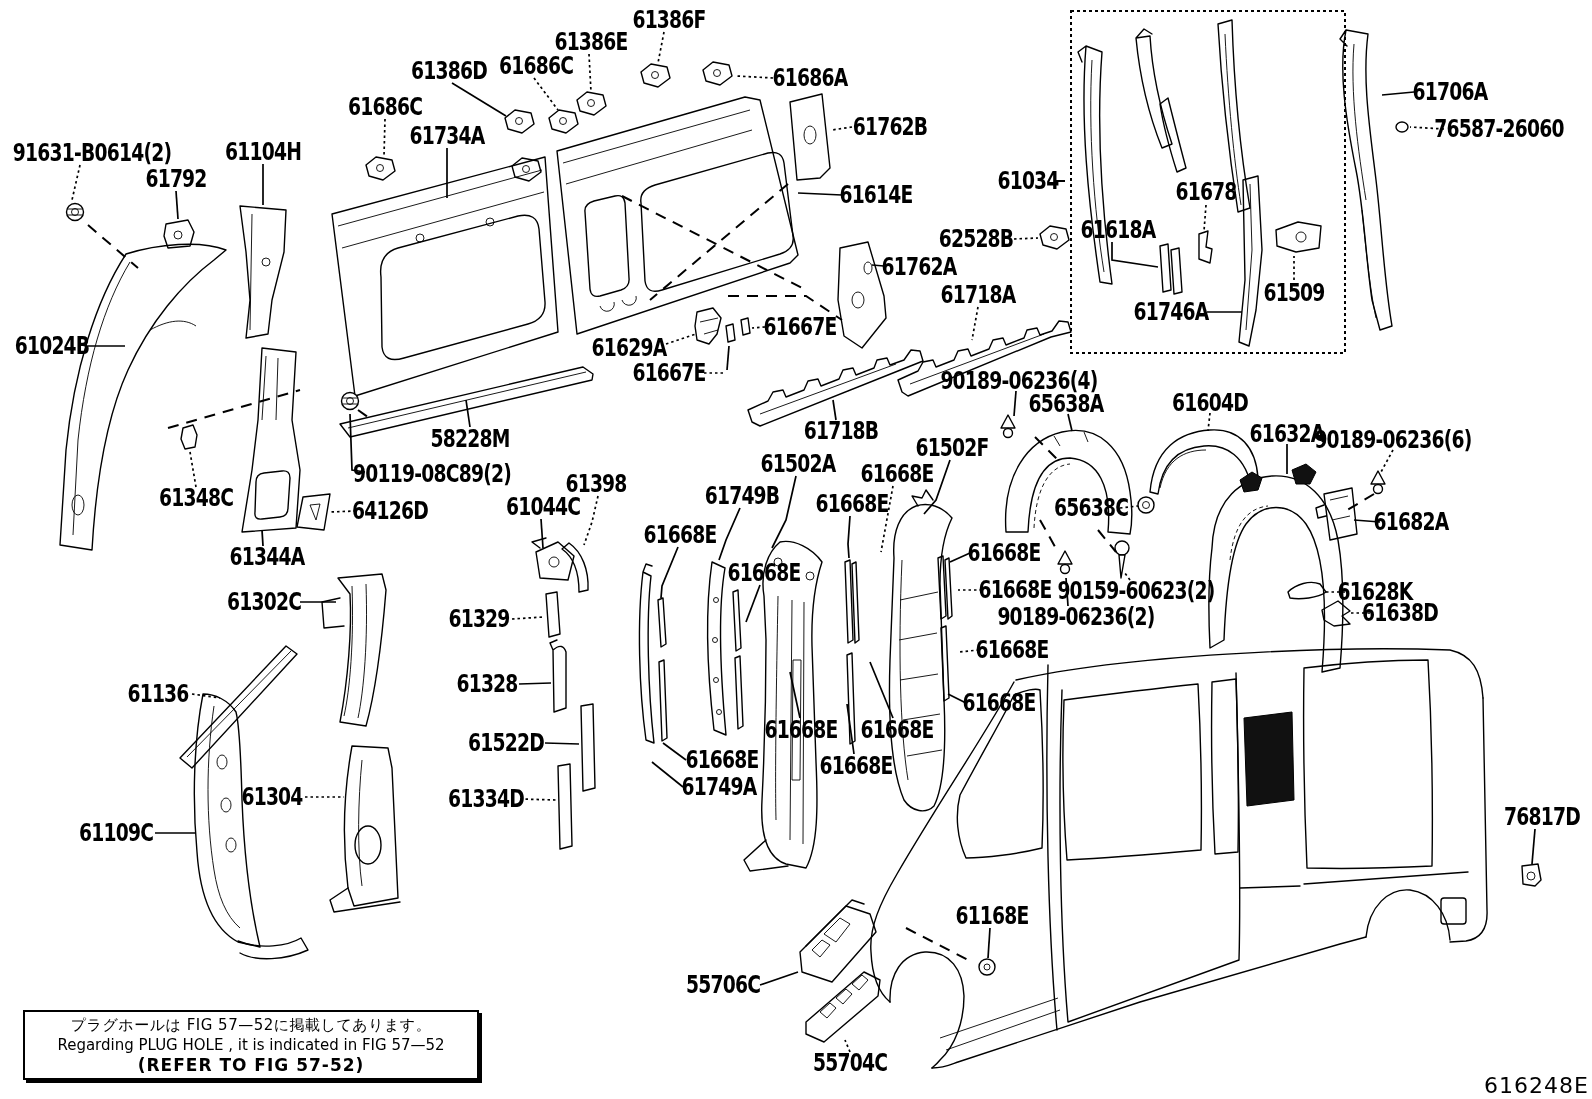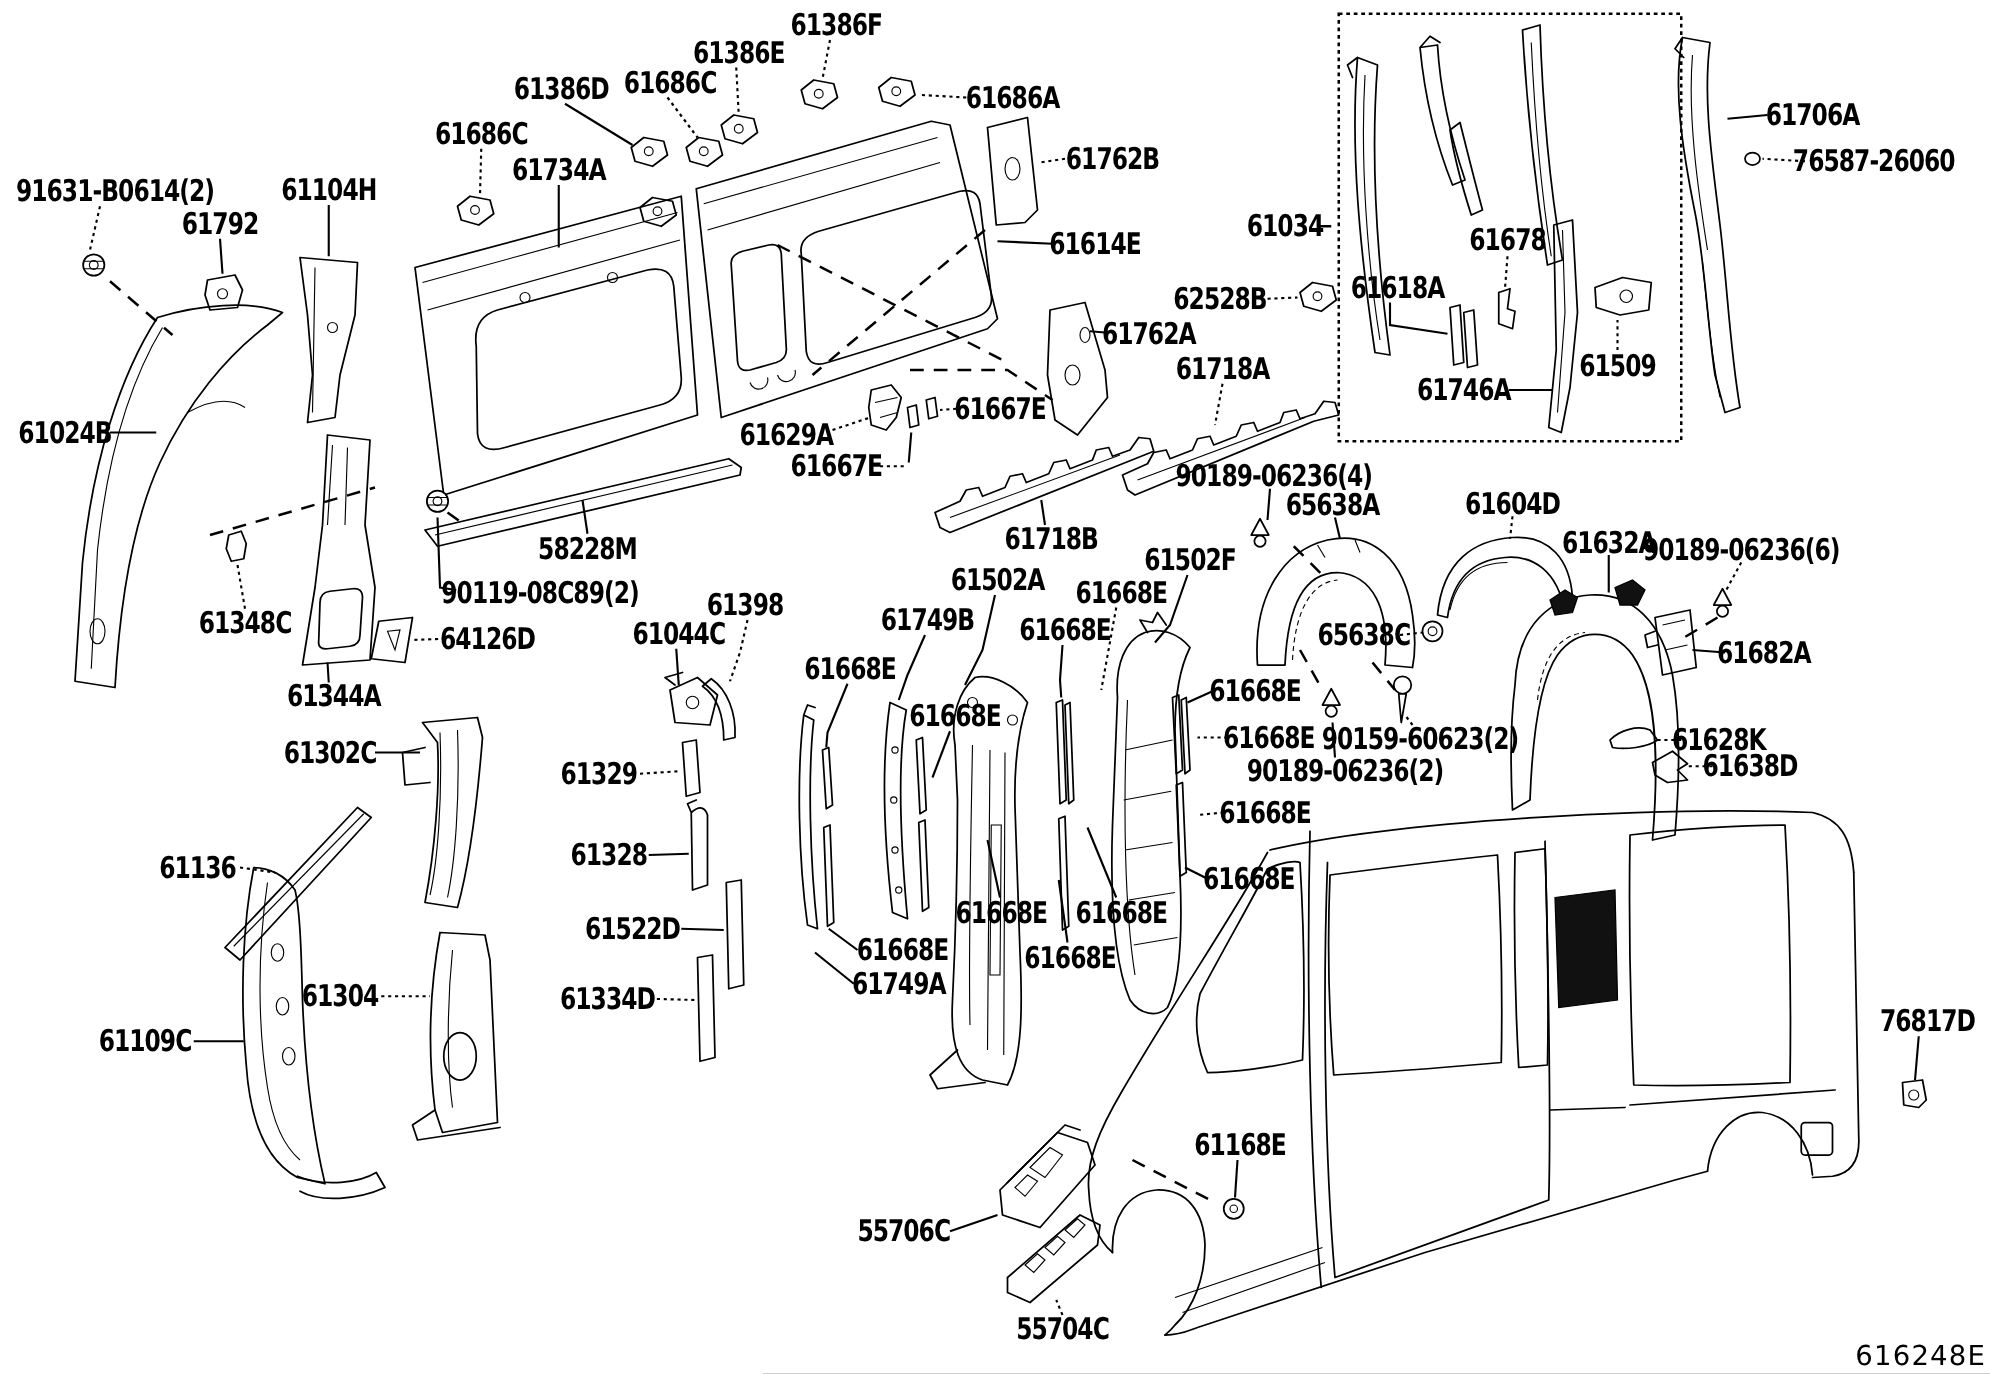--- a/index.html
+++ b/index.html
@@ -448,15 +448,20 @@
       <div class="lbl" style="left: 506px; top: 743px;">61522D</div>
       <div class="lbl" style="left: 272px; top: 797px;">61304</div>
       <div class="lbl" style="left: 486px; top: 799px;">61334D</div>
       <div class="lbl" style="left: 116px; top: 833px;">61109C</div>
       <div class="lbl" style="left: 723px; top: 985px;">55706C</div>
       <div class="lbl" style="left: 992px; top: 916px;">61168E</div>
       <div class="lbl" style="left: 850px; top: 1063px;">55704C</div>
       <div class="lbl" style="left: 1542px; top: 817px;">76817D</div>
     </div>
 
+  <div id="note-box">
+    <div class="note-jp">プラグホールは FIG 57—52に掲載してあります。</div>
+    <div class="note-en">Regarding  PLUG  HOLE , it is indicated in  FIG  57—52</div>
+    <div class="note-refer">(REFER TO FIG 57-52)</div>
+  </div>
 
   <div id="figure-code">616248E</div>
 </div>
 
 </body></html>

